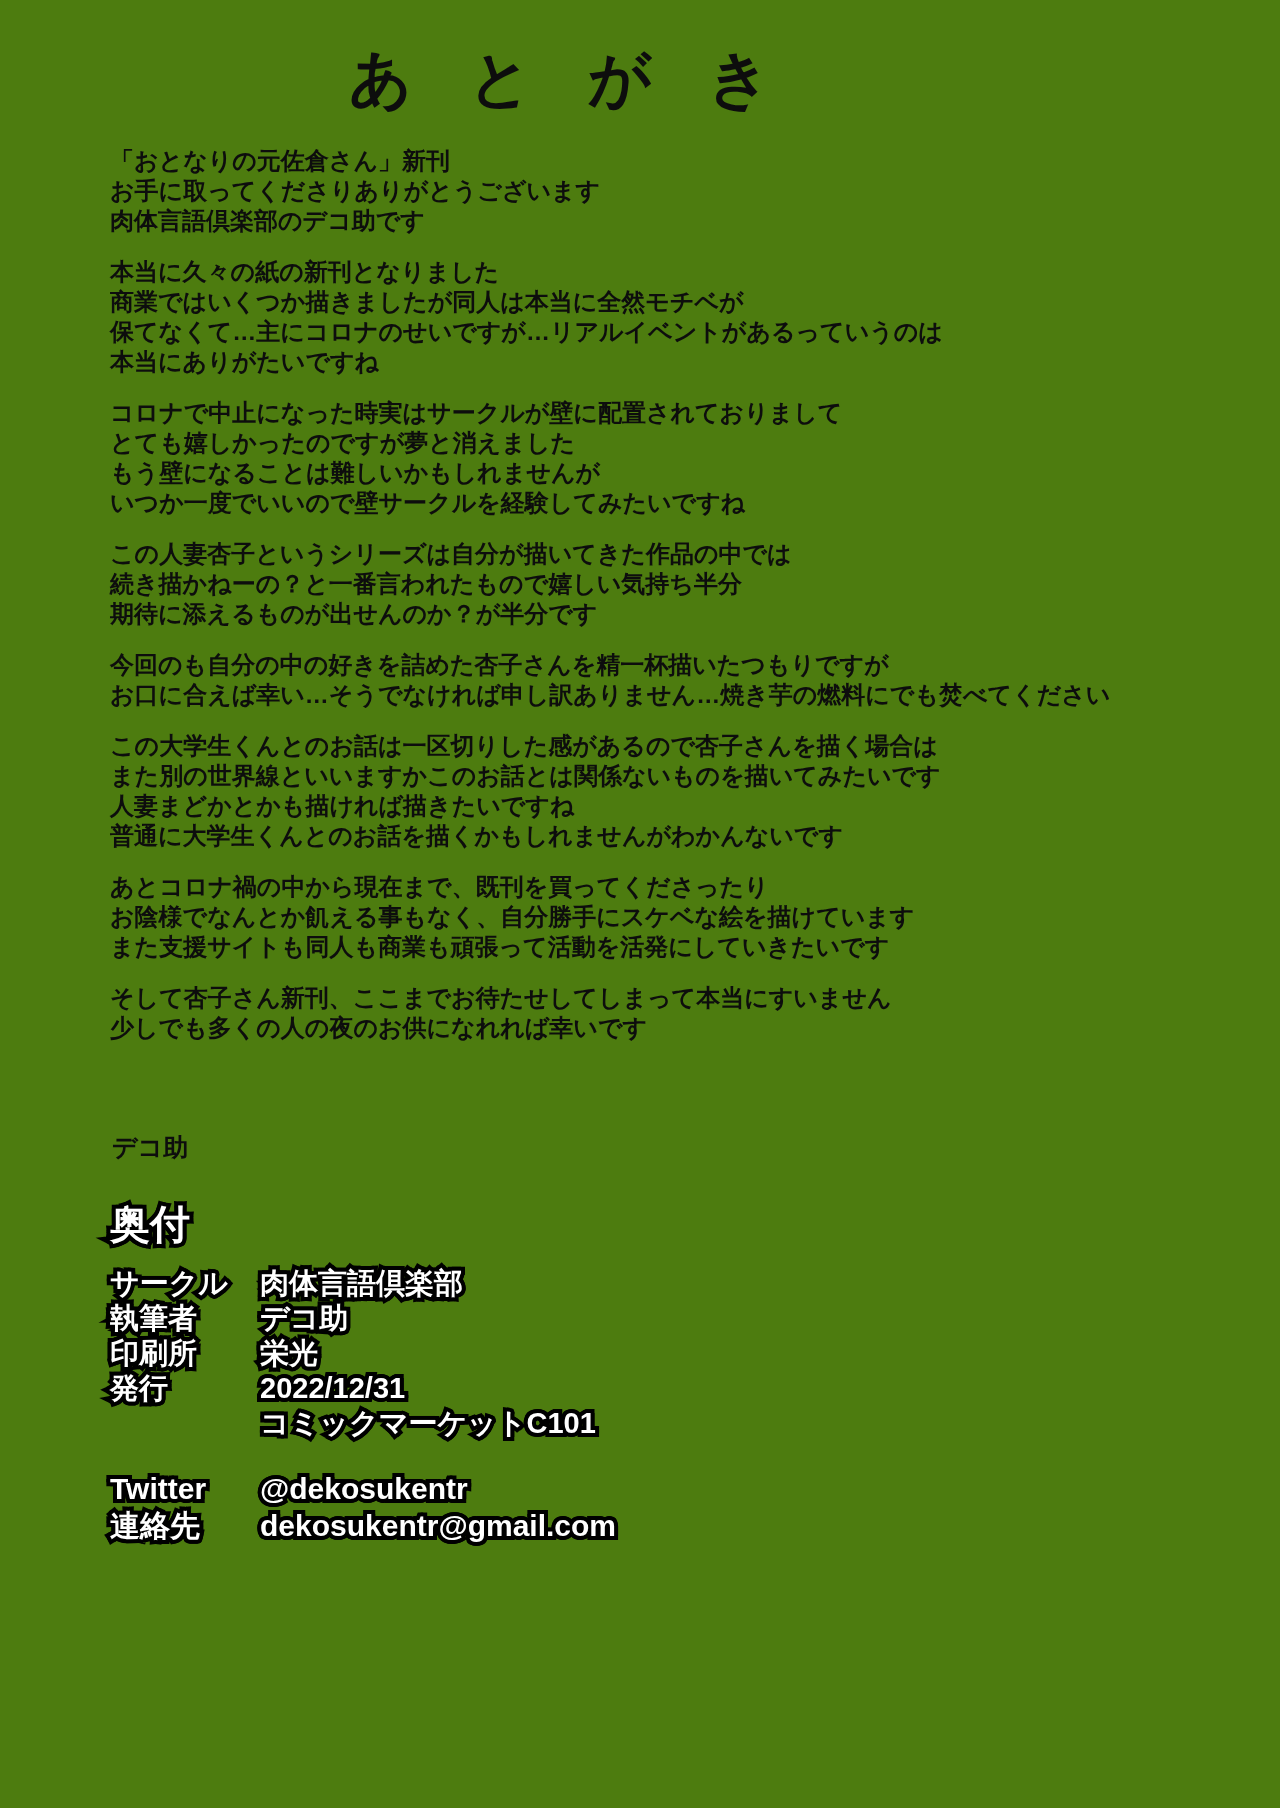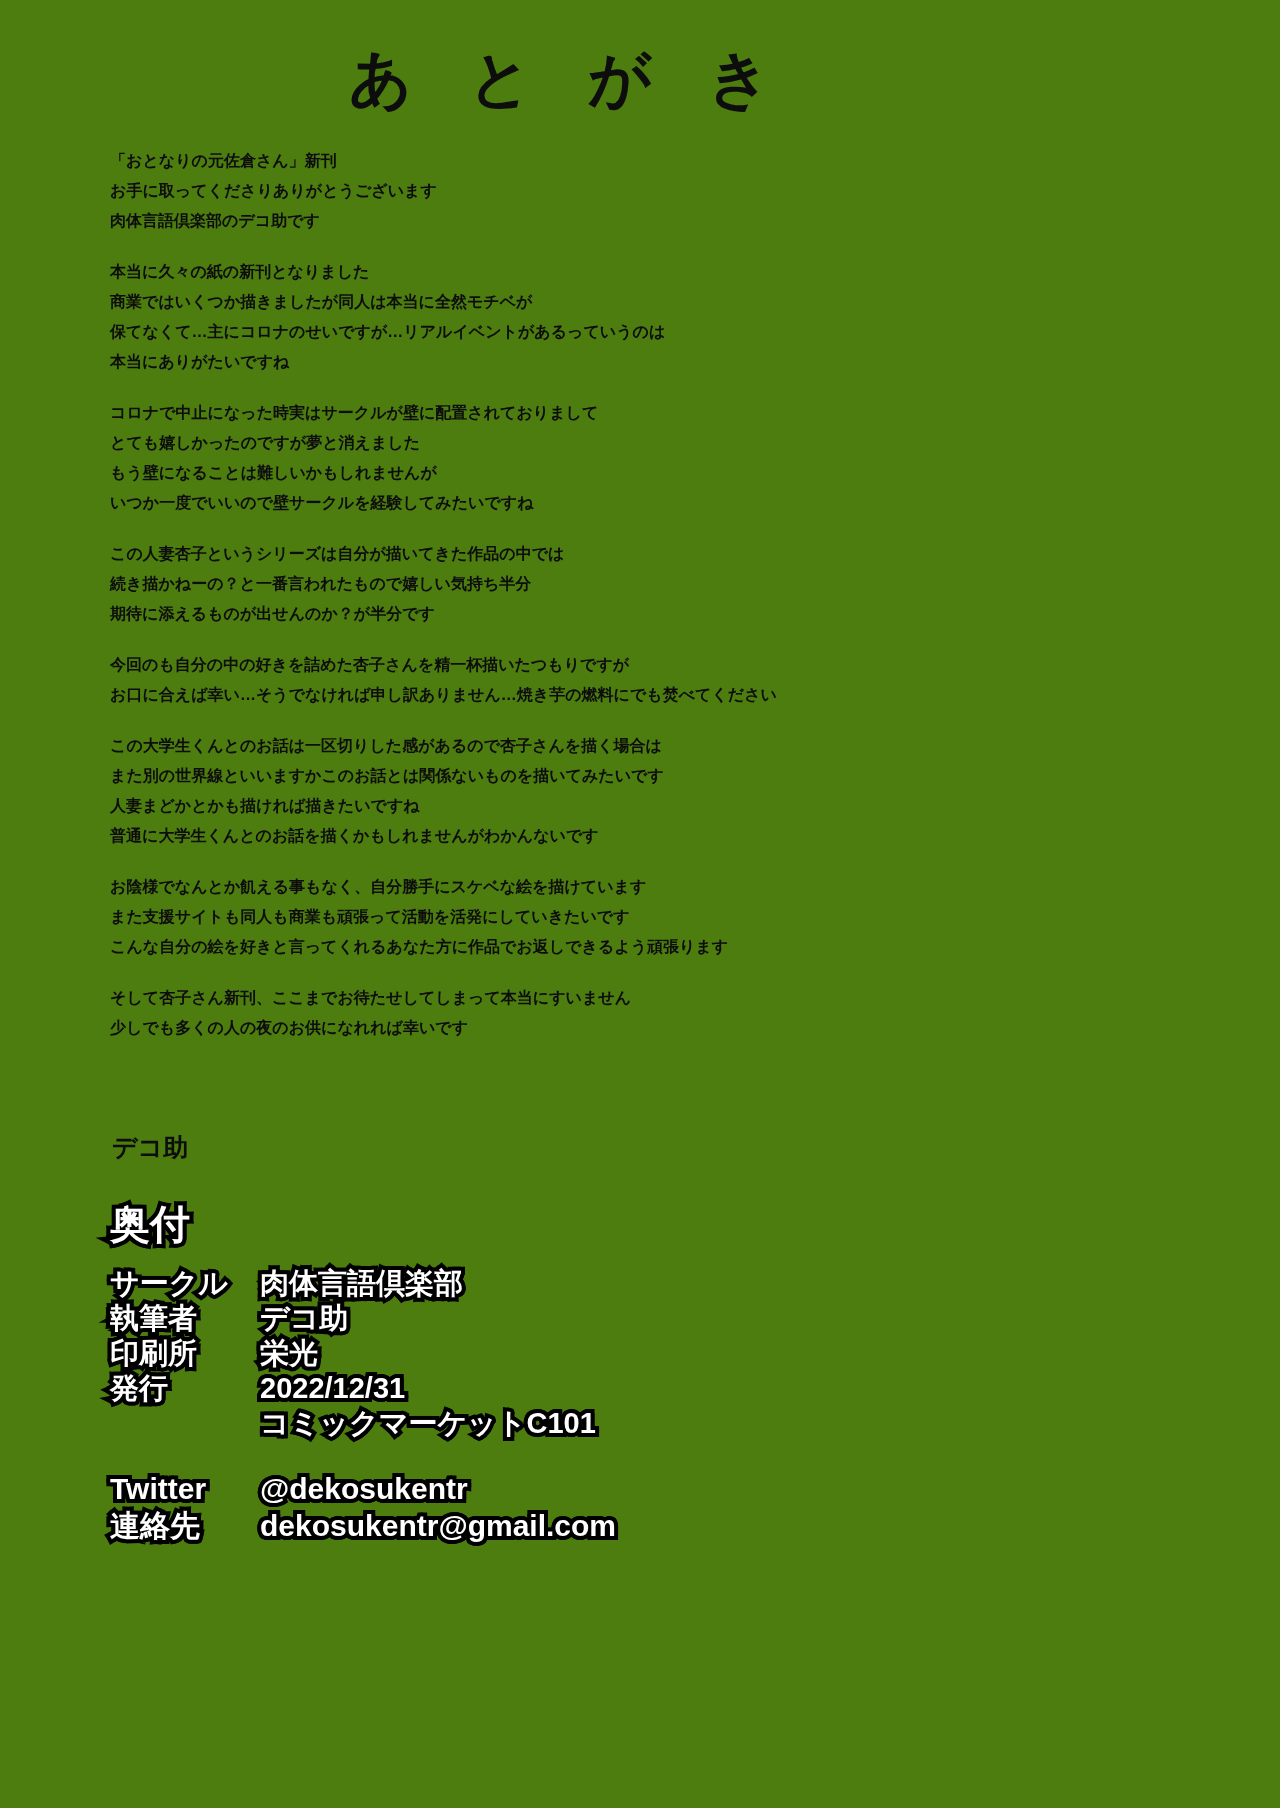--- a/index.html
+++ b/index.html
@@ -19,21 +19,21 @@
     width: 1064px;
     text-align: center;
     font-size: 62px;
     font-weight: 700;
     letter-spacing: 56px;
     line-height: 74px;
     white-space: nowrap;
   }
   .body-text {
     margin: 30px 0 0 110px;
-    font-size: 16px;
+    font-size: 24px;
     font-weight: 700;
     line-height: 30px;
   }
   .para { margin: 0 0 21px 0; }
   .line { white-space: nowrap; }
   .signature {
     margin: 88px 0 0 112px;
     font-size: 25px;
     font-weight: 700;
   }
@@ -108,23 +108,23 @@
         <div class="line">今回のも自分の中の好きを詰めた杏子さんを精一杯描いたつもりですが</div>
         <div class="line">お口に合えば幸い…そうでなければ申し訳ありません…焼き芋の燃料にでも焚べてください</div>
       </div>
       <div class="para">
         <div class="line">この大学生くんとのお話は一区切りした感があるので杏子さんを描く場合は</div>
         <div class="line">また別の世界線といいますかこのお話とは関係ないものを描いてみたいです</div>
         <div class="line">人妻まどかとかも描ければ描きたいですね</div>
         <div class="line">普通に大学生くんとのお話を描くかもしれませんがわかんないです</div>
       </div>
       <div class="para">
+        <div class="line">あとコロナ禍の中から現在まで、既刊を買ってくださったり</div>
         <div class="line">お陰様でなんとか飢える事もなく、自分勝手にスケベな絵を描けています</div>
         <div class="line">また支援サイトも同人も商業も頑張って活動を活発にしていきたいです</div>
-        <div class="line">こんな自分の絵を好きと言ってくれるあなた方に作品でお返しできるよう頑張ります</div>
       </div>
       <div class="para">
         <div class="line">そして杏子さん新刊、ここまでお待たせしてしまって本当にすいません</div>
         <div class="line">少しでも多くの人の夜のお供になれれば幸いです</div>
       </div>
     </div>
 
   <div class="signature">デコ助</div>
 
   <div class="colophon">

